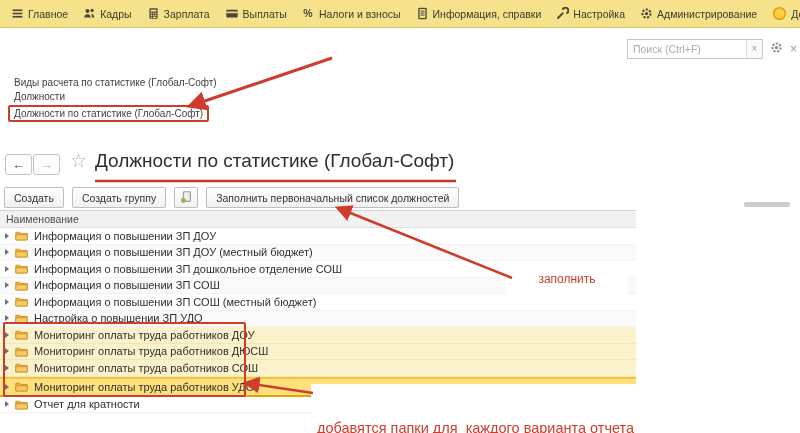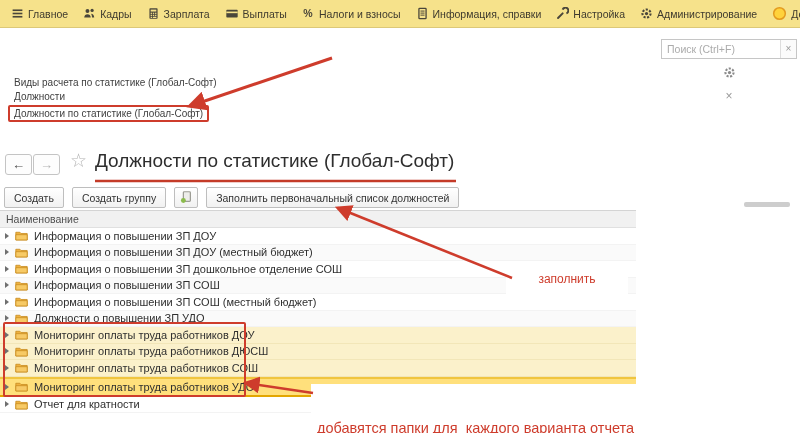--- a/index.html
+++ b/index.html
@@ -9,21 +9,21 @@
   
   .menubar{position:absolute;left:0;top:0;width:800px;height:28px;background:#F6E28B;
            border-bottom:1px solid #DCC878;display:flex;align-items:center;
            padding:0 2px 0 6px;gap:5px;box-sizing:border-box;white-space:nowrap;}
   .menu-item{display:flex;align-items:center;gap:4px;padding:0 5px;height:22px;
              font-size:10.5px;color:#3E3A2E;cursor:pointer;}
   .mi-icon{display:flex;align-items:center;}
   .mi-icon svg{display:block;}
 
   
-  .search-cluster{position:absolute;top:39px;right:3px;display:flex;align-items:center;gap:7px;flex-direction:column;}
+  .search-cluster{position:absolute;top:39px;right:3px;display:flex;align-items:center;gap:7px;}
   .search-box{display:flex;align-items:stretch;border:1px solid #C6C6C6;background:#fff;height:20px;box-sizing:border-box;}
   .search-box input{border:none;outline:none;width:108px;font-size:10.5px;padding:0 5px;color:#333;
                     font-family:"Liberation Sans","DejaVu Sans",sans-serif;}
   .search-box input::placeholder{color:#ABABAB;}
   .search-clear{width:16px;border:none;border-left:1px solid #DDD;background:#FBFBFB;color:#9a9a9a;
                 font-size:10px;line-height:18px;text-align:center;cursor:pointer;padding:0;}
   .subbar-x{color:#9a9a9a;font-size:12px;cursor:pointer;}
 
   
   .navlinks{position:absolute;left:14px;top:77px;font-size:10px;color:#3F3F3F;}
@@ -265,21 +265,21 @@
           <span>Информация о повышении ЗП СОШ (местный бюджет)</span>
         </div>
         <div class="row plain alt">
           <span class="tri"></span>
           <span class="folder">
             <svg width="13" height="11" viewBox="0 0 16 13">
               <path d="M1 2.5 L6 2.5 L7.5 4 L15 4 L15 12 L1 12 z" fill="#EFB13F" stroke="#C98E22" stroke-width="1"></path>
               <path d="M1 5.5 L15 5.5 L15 12 L1 12 z" fill="#F7CA66" stroke="#C98E22" stroke-width="1"></path>
             </svg>
           </span>
-          <span>Должности о повышении ЗП УДО</span>
+          <span>Настройка о повышении ЗП УДО</span>
         </div>
         <div class="row monitoring">
           <span class="tri"></span>
           <span class="folder">
             <svg width="13" height="11" viewBox="0 0 16 13">
               <path d="M1 2.5 L6 2.5 L7.5 4 L15 4 L15 12 L1 12 z" fill="#EFB13F" stroke="#C98E22" stroke-width="1"></path>
               <path d="M1 5.5 L15 5.5 L15 12 L1 12 z" fill="#F7CA66" stroke="#C98E22" stroke-width="1"></path>
             </svg>
           </span>
           <span>Мониторинг оплаты труда работников ДОУ</span>

